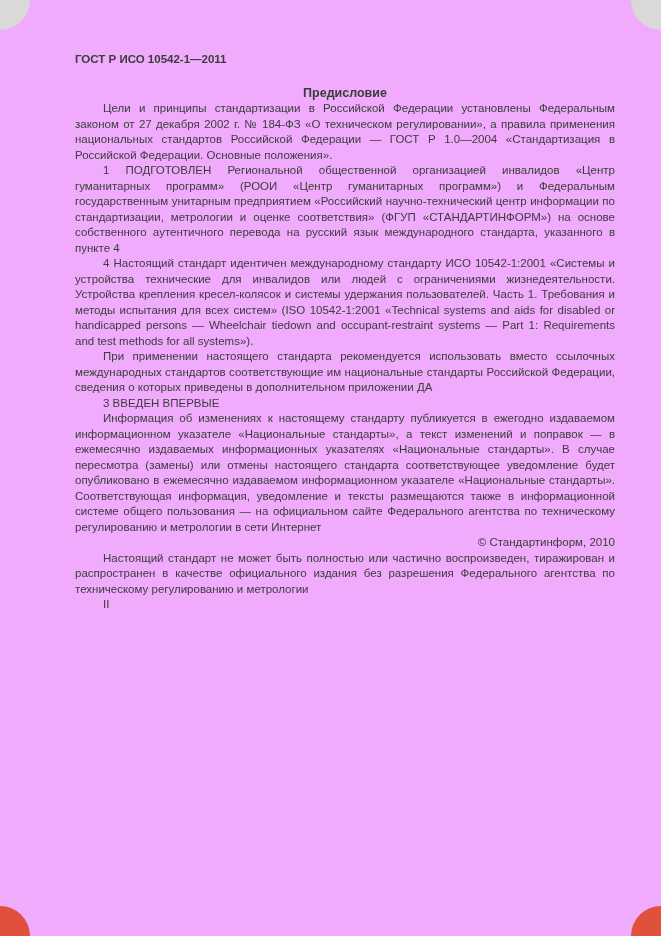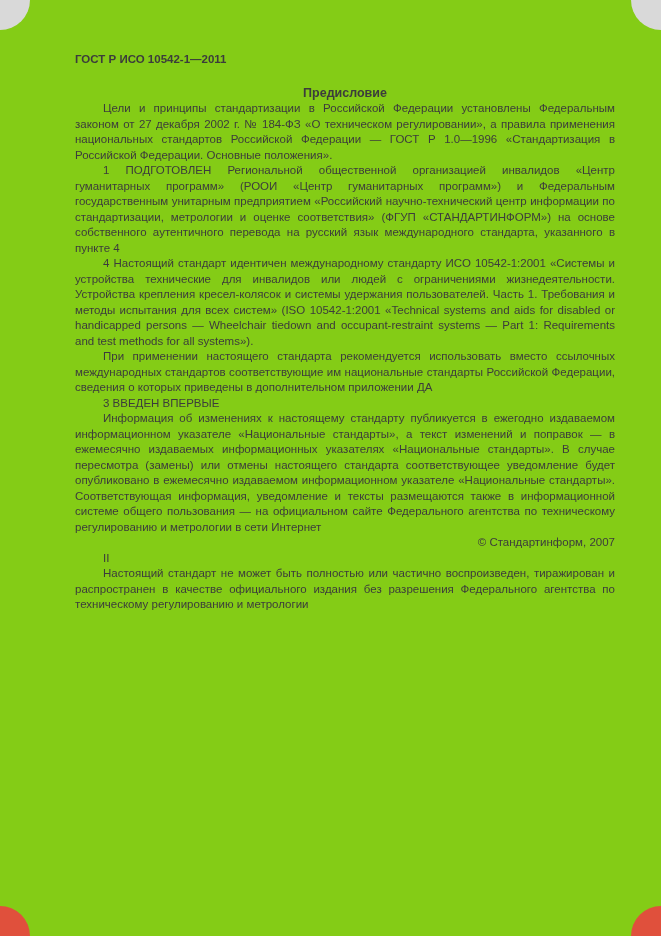--- a/index.html
+++ b/index.html
@@ -11,21 +11,21 @@
     width: 661px;
     height: 936px;
     position: relative;
     overflow: hidden;
     font-family: "Liberation Sans", "DejaVu Sans", sans-serif;
     color: var(--text-color, #3c3c3c);
   }
   .sheet {
     position: absolute;
     inset: 0;
-    background: #84cc16;
+    background: #f0abfc;
   }
   
   .corner {
     position: absolute;
     width: 30px;
     height: 30px;
   }
   .corner.tl { top: 0; left: 0;  background: var(--corner-gray, #d9d9d9); border-bottom-right-radius: 100%; }
   .corner.tr { top: 0; right: 0; background: var(--corner-gray, #d9d9d9); border-bottom-left-radius: 100%; }
   .corner.bl { bottom: 0; left: 0;  background: var(--accent-red, #e0503c); border-top-right-radius: 100%; }
@@ -91,35 +91,35 @@
   <div class="corner tr"></div>
   <div class="corner bl"></div>
   <div class="corner br"></div>
 
   <div class="content">
 
     <div class="doc-code">ГОСТ Р ИСО 10542-1—2011</div>
 
     <div class="title">Предисловие</div>
 
-    <p class="para">Цели и принципы стандартизации в Российской Федерации установлены Федеральным законом от 27 декабря 2002 г. № 184-ФЗ «О техническом регулировании», а правила применения национальных стандартов Российской Федерации — ГОСТ Р 1.0—1996 «Стандартизация в Российской Федерации. Основные положения».</p>
+    <p class="para">Цели и принципы стандартизации в Российской Федерации установлены Федеральным законом от 27 декабря 2002 г. № 184-ФЗ «О техническом регулировании», а правила применения национальных стандартов Российской Федерации — ГОСТ Р 1.0—2004 «Стандартизация в Российской Федерации. Основные положения».</p>
 
 
     <p class="para gap">1  ПОДГОТОВЛЕН Региональной общественной организацией инвалидов «Центр гуманитарных программ» (РООИ «Центр гуманитарных программ») и Федеральным государственным унитарным предприятием «Российский научно-технический центр информации по стандартизации, метрологии и оценке соответствия» (ФГУП «СТАНДАРТИНФОРМ») на основе собственного аутентичного перевода на русский язык международного стандарта, указанного в пункте 4</p>
 
 
 
     <p class="para gap">4  Настоящий стандарт идентичен международному стандарту ИСО 10542-1:2001 «Системы и устройства технические для инвалидов или людей с ограничениями жизнедеятельности. Устройства крепления кресел-колясок и системы удержания пользователей. Часть 1. Требования и методы испытания для всех систем» (ISO 10542-1:2001 «Technical systems and aids for disabled or handicapped persons — Wheelchair tiedown and occupant-restraint systems — Part 1: Requirements and test methods for all systems»).</p>
 
     <p class="para">При применении настоящего стандарта рекомендуется использовать вместо ссылочных международных стандартов соответствующие им национальные стандарты Российской Федерации, сведения о которых приведены в дополнительном приложении ДА</p>
 
     <p class="para gap">3  ВВЕДЕН ВПЕРВЫЕ</p>
 
     <p class="para italic-note biggap">Информация об изменениях к настоящему стандарту публикуется в ежегодно издаваемом информационном указателе «Национальные стандарты», а текст изменений и поправок — в ежемесячно издаваемых информационных указателях «Национальные стандарты». В случае пересмотра (замены) или отмены настоящего стандарта соответствующее уведомление будет опубликовано в ежемесячно издаваемом информационном указателе «Национальные стандарты». Соответствующая информация, уведомление и тексты размещаются также в информационной системе общего пользования — на официальном сайте Федерального агентства по техническому регулированию и метрологии в сети Интернет</p>
 
-    <p class="para copyright">© Стандартинформ, 2007</p>
+    <p class="para copyright">© Стандартинформ, 2010</p>
+
+    <p class="para footer-note">Настоящий стандарт не может быть полностью или частично воспроизведен, тиражирован и распространен в качестве официального издания без разрешения Федерального агентства по техническому регулированию и метрологии</p>
 
     <p class="para page-number">II</p>
-
-    <p class="para footer-note">Настоящий стандарт не может быть полностью или частично воспроизведен, тиражирован и распространен в качестве официального издания без разрешения Федерального агентства по техническому регулированию и метрологии</p>
 
   </div>
 </div>
 
 </body></html>

